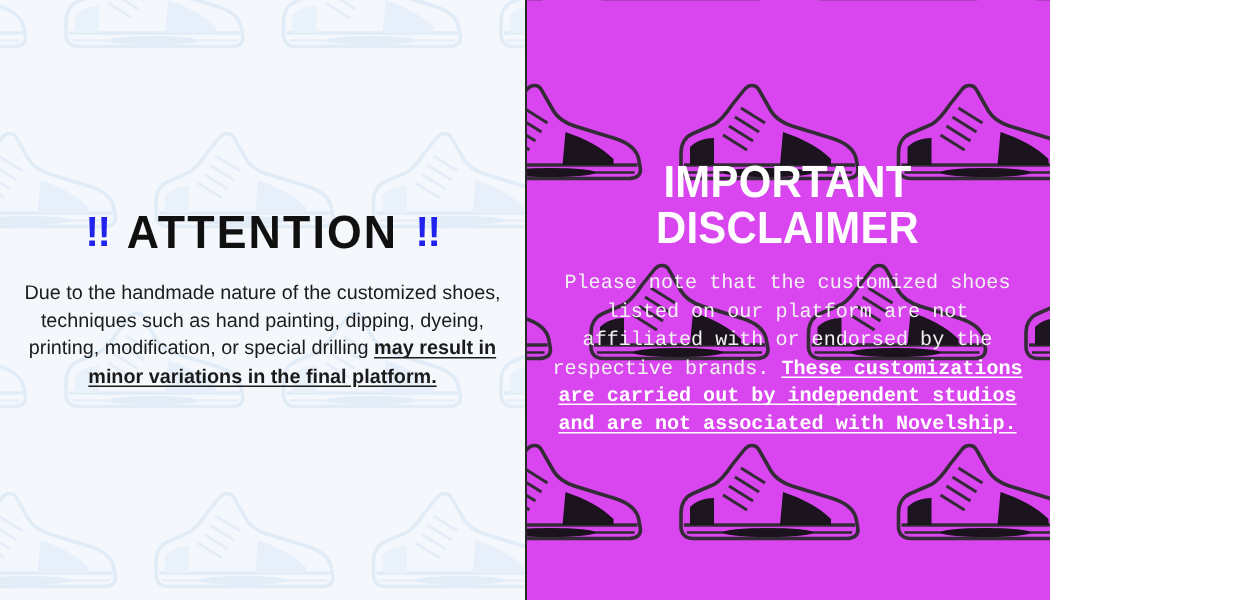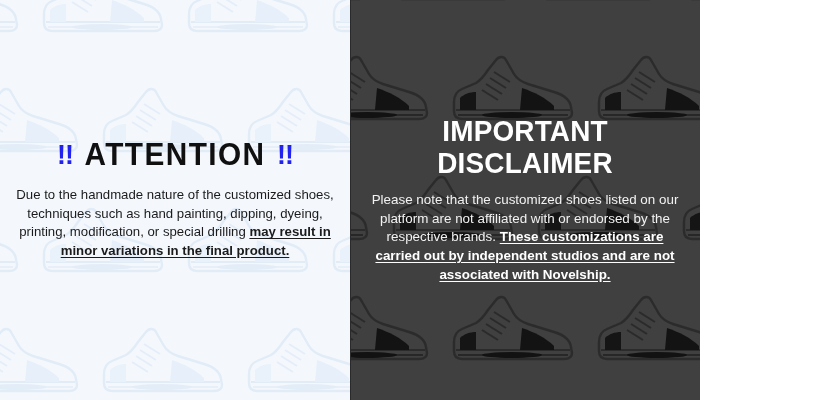--- a/index.html
+++ b/index.html
@@ -29,21 +29,21 @@
   }
 
   
   .panel-light {
     background: #f4f8fd;
   }
   .panel-light .pattern-layer { opacity: 1; }
 
   
   .panel-dark {
-    background: #404040;
+    background: #d946ef;
   }
 
   .pattern-layer {
     position: absolute;
     inset: -40px -40px -40px -40px;
     pointer-events: none;
     z-index: 0;
   }
 
   .content {
@@ -102,20 +102,21 @@
     font-weight: 400;
     max-width: 320px;
     margin-left: auto;
     margin-right: auto;
   }
   .panel-dark .body-copy {
     color: #f2f2f2;
     max-width: 330px;
     font-size: 13.4px;
     line-height: 1.40;
+    font-family: Liberation Mono, monospace;
   }
   .emphasis {
     font-weight: 700;
     text-decoration: underline;
     text-underline-offset: 2px;
   }
   .panel-dark .emphasis { color: #ffffff; }
 
   .divider {
     position: absolute;
@@ -170,21 +171,21 @@
           <use href="#sneaker-light" x="310" y="370"></use>
           <use href="#sneaker-light" x="455" y="370"></use>
         </g>
       </svg>
     </div>
 
     <div class="content">
       <div class="heading-attention">
         <span class="bang bang-left">!!</span><span class="attention-word">ATTENTION</span><span class="bang bang-right">!!</span>
       </div>
-      <p class="body-copy"><span>Due to the handmade nature of the customized shoes, techniques such as hand painting, dipping, dyeing, printing, modification, or special drilling </span><span class="emphasis">may result in minor variations in the final product.</span></p>
+      <p class="body-copy"><span>Due to the handmade nature of the customized shoes, techniques such as hand painting, dipping, dyeing, printing, modification, or special drilling </span><span class="emphasis">may result in minor variations in the final platform.</span></p>
     </div>
   </div>
 
   <div class="panel panel-dark">
 
     <div class="pattern-layer">
       <svg width="100%" height="100%" viewBox="0 0 480 480" preserveAspectRatio="xMidYMid slice" xmlns="http://www.w3.org/2000/svg" aria-hidden="true">
         <defs>
           <g id="sneaker-dark">
             <path d="M4 44 C4 38 7 33 12 31 L26 25 C31 22 34 18 38 12 L46 2 C49 -2 54 -2 56 2

